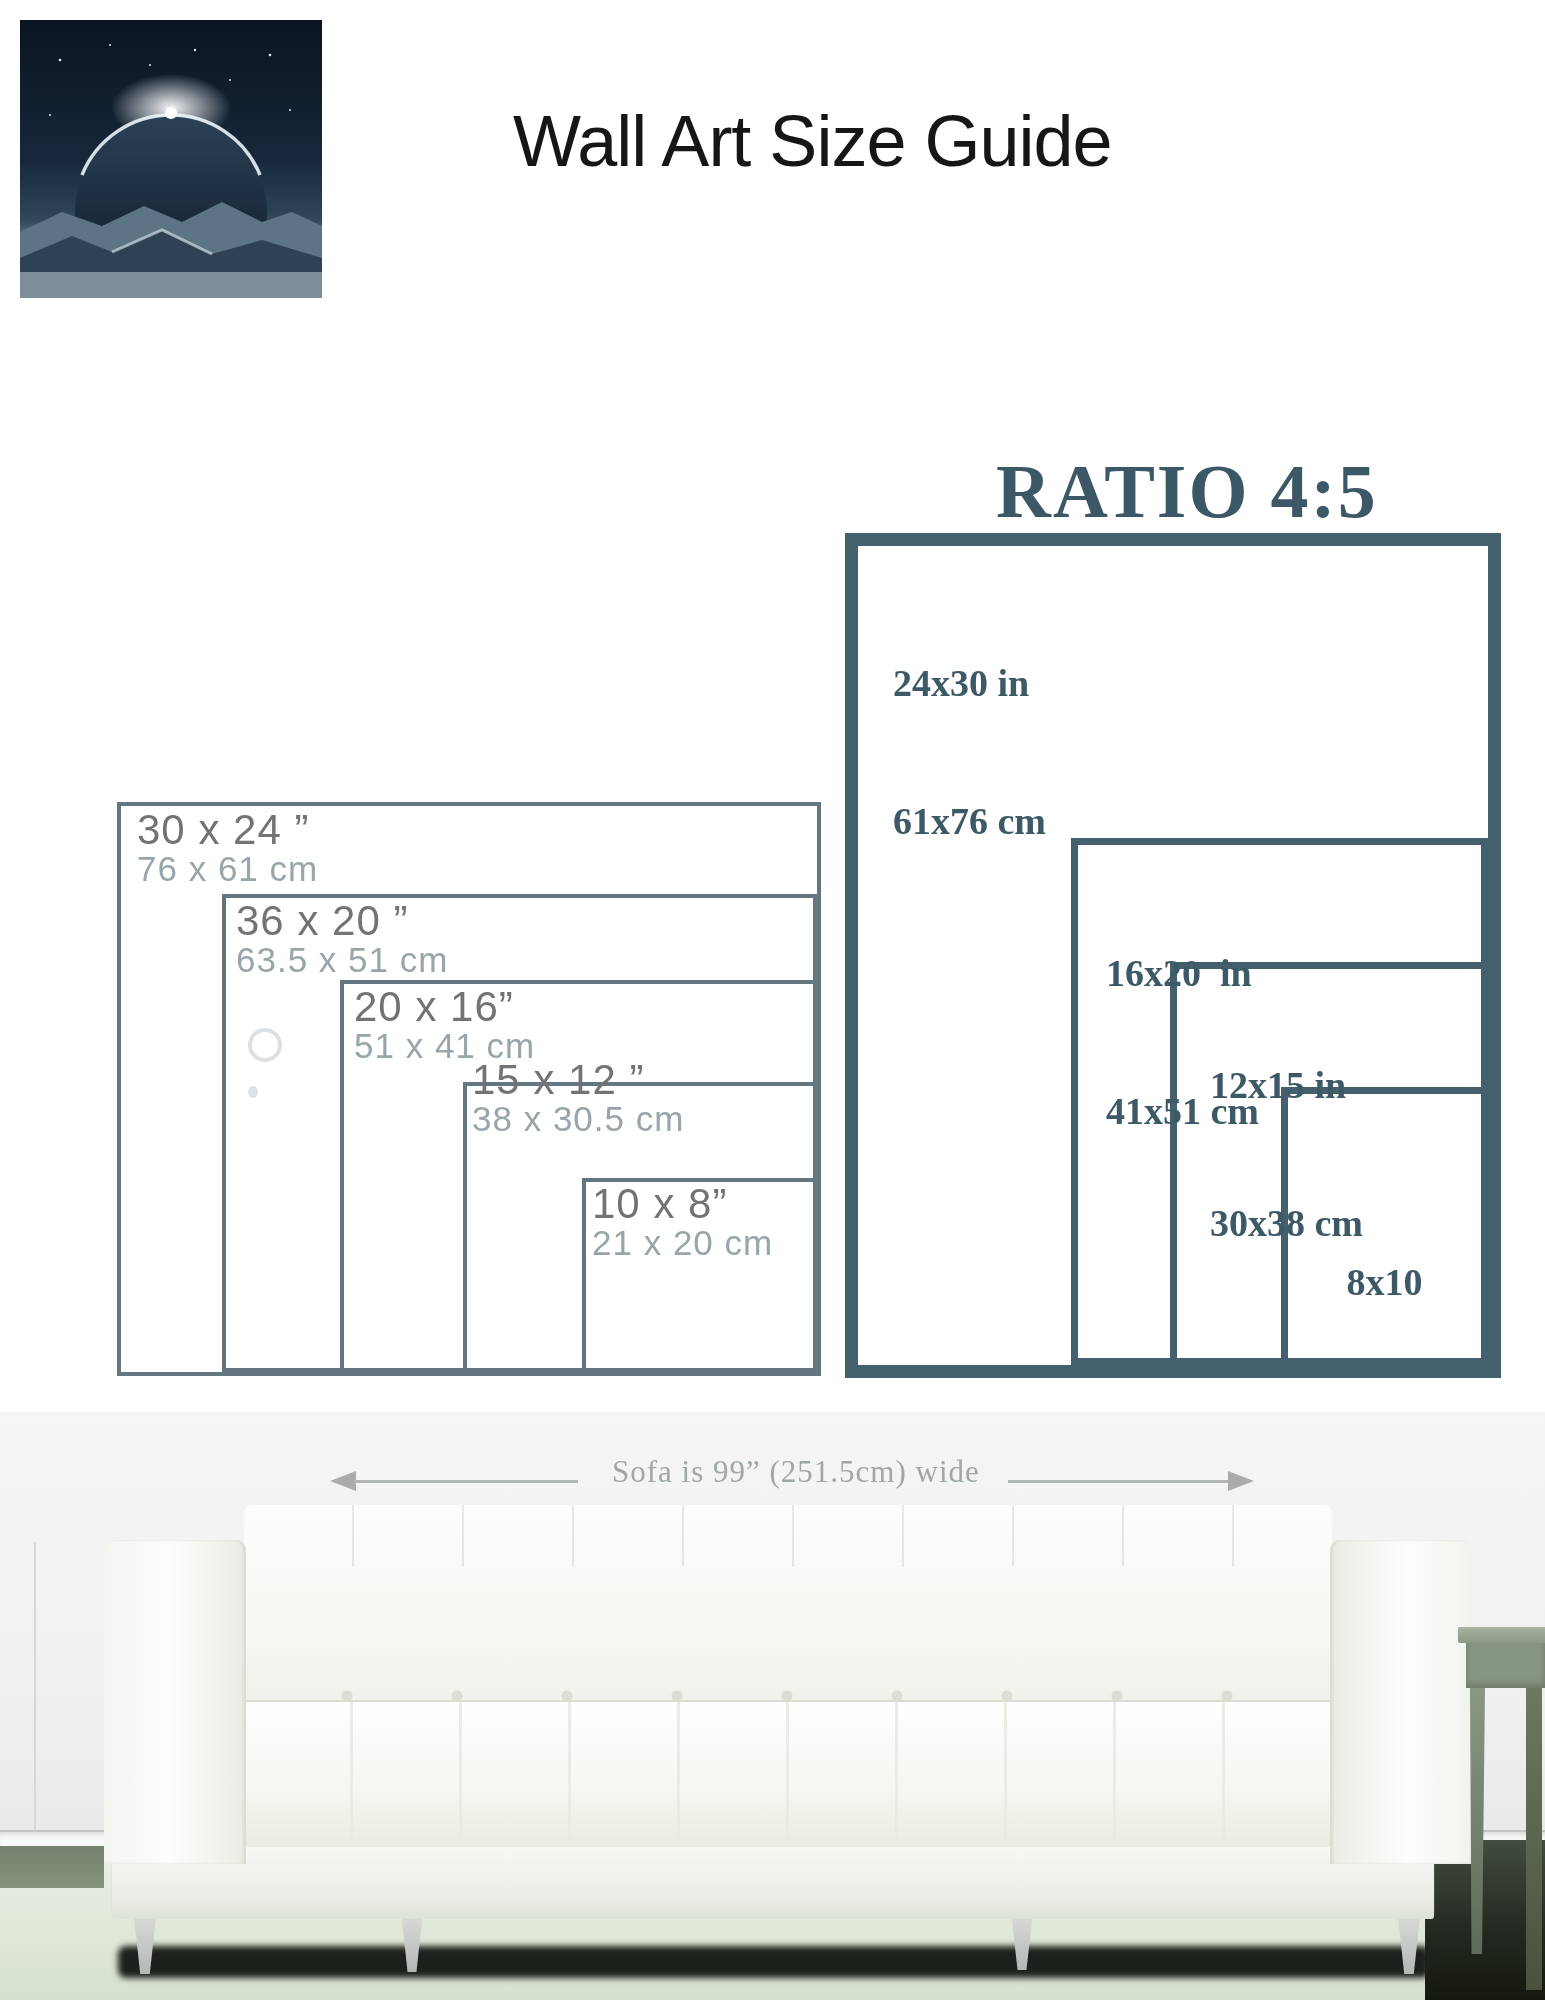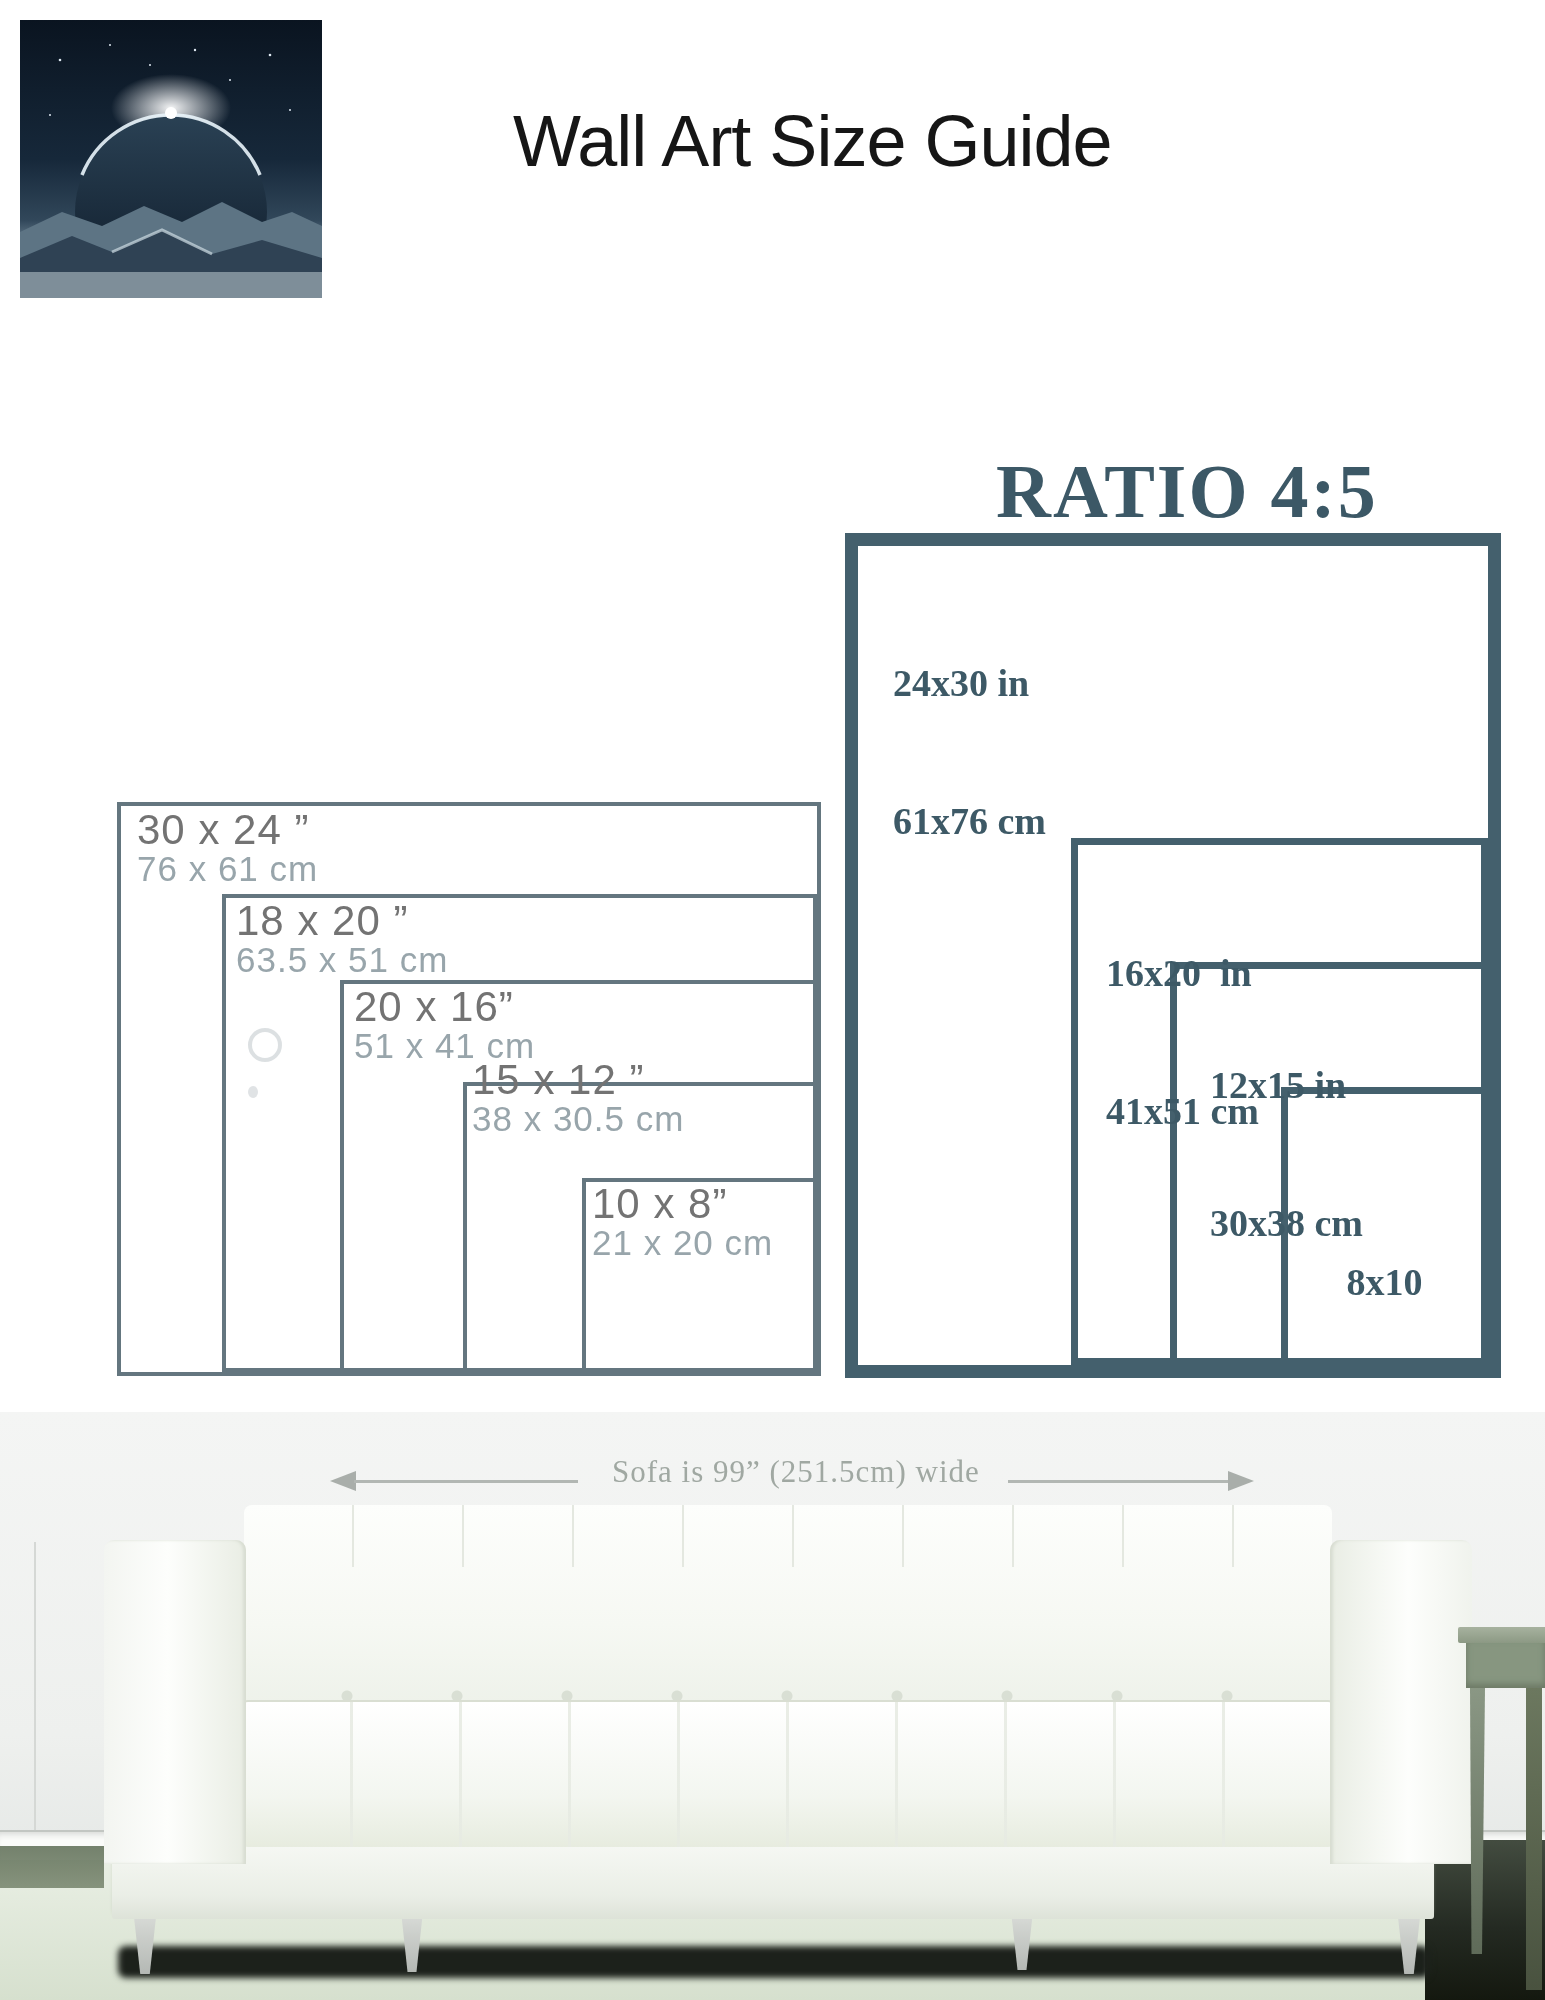--- a/index.html
+++ b/index.html
@@ -151,21 +151,21 @@
   <div class="abs r54-box" style="left:222px;top:894px;width:595px;height:478px;"></div>
   <div class="abs r54-box" style="left:340px;top:980px;width:477px;height:392px;"></div>
   <div class="abs r54-box" style="left:463px;top:1082px;width:354px;height:290px;"></div>
   <div class="abs r54-box" style="left:582px;top:1178px;width:235px;height:194px;"></div>
 
   <div class="abs" style="left:137px;top:810px;">
     <div class="r54-line1">30 x 24 ”</div>
     <div class="r54-line2">76 x 61 cm</div>
   </div>
   <div class="abs" style="left:236px;top:901px;">
-    <div class="r54-line1">18 x 20 ”</div>
+    <div class="r54-line1">36 x 20 ”</div>
     <div class="r54-line2">63.5 x 51 cm</div>
   </div>
   <div class="abs" style="left:354px;top:987px;">
     <div class="r54-line1">20 x 16”</div>
     <div class="r54-line2">51 x 41 cm</div>
   </div>
   <div class="abs" style="left:472px;top:1060px;">
     <div class="r54-line1">15 x 12 ”</div>
     <div class="r54-line2">38 x 30.5 cm</div>
   </div>

